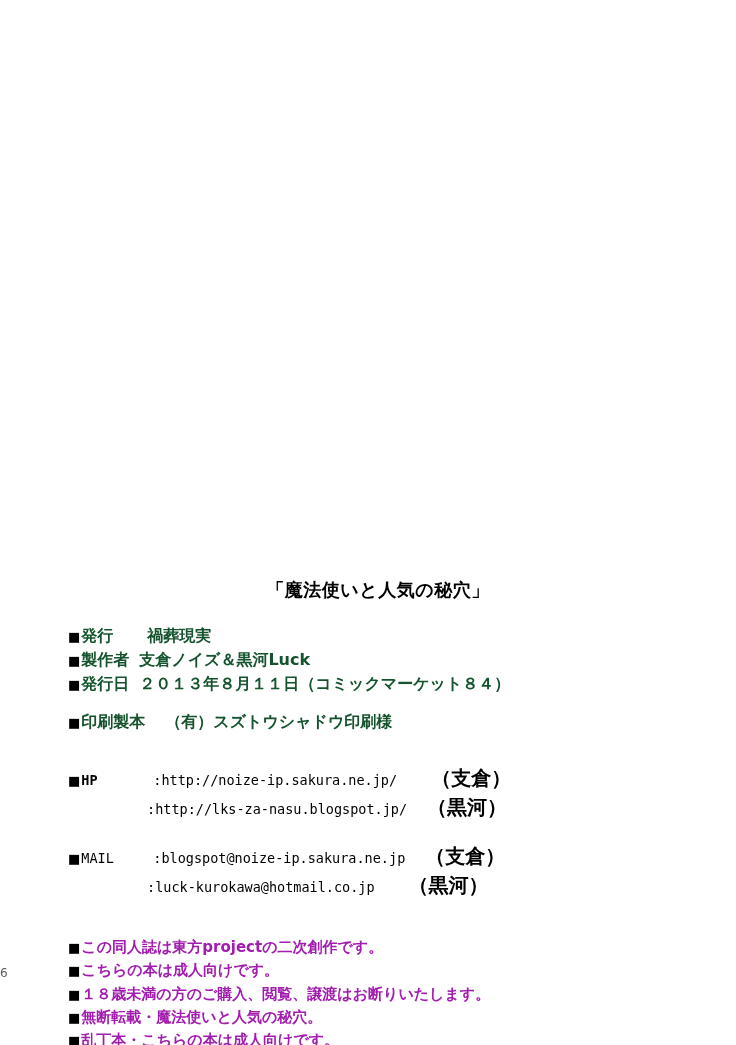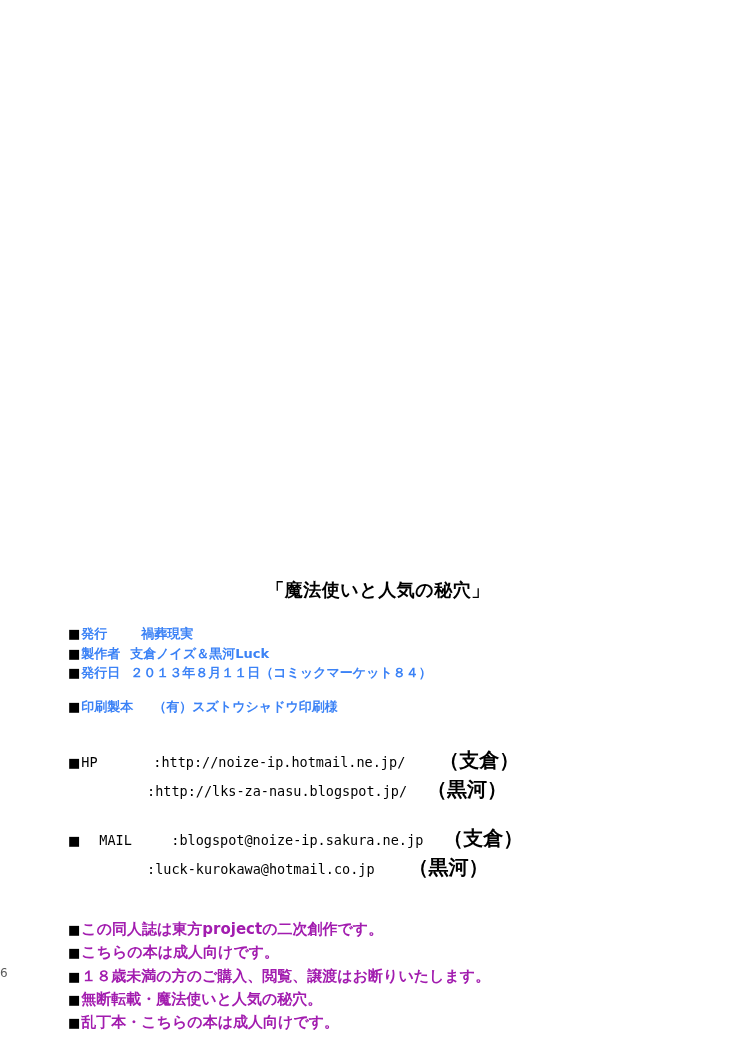--- a/index.html
+++ b/index.html
@@ -46,45 +46,45 @@
     line-height: 1.42;
   }
   .bullet {
     font-family: "DejaVu Sans", sans-serif;
     font-size: 13px;
     color: #000000;
     margin-right: 1px;
   }
   .jp {
     font-family: "DejaVu Sans", sans-serif;
-    font-size: 13px;
-    font-weight: bold;
-    color: #3b82f6;
+    font-size: 16px;
+    font-weight: bold;
+    color: #14532d;
   }
   .jp-small {
     font-family: "DejaVu Sans", sans-serif;
     font-size: 15px;
     font-weight: bold;
     color: #a21caf;
   }
   .mono {
     font-family: "DejaVu Sans Mono", monospace;
     font-size: 13.5px;
     color: #000000;
     letter-spacing: 0px;
   }
   .label-pad {
     display: inline-block;
   }
   .lbl-hp {
     width: 72px;
+    font-weight: bold;
   }
   .lbl-mail {
     width: 72px;
-    padding-left: 18px;
   }
   .indent-url {
     padding-left: 79px;
   }
   .paren {
     font-family: "DejaVu Sans", sans-serif;
     font-size: 20px;
     font-weight: bold;
     color: #000000;
   }
@@ -168,21 +168,21 @@
 
     </div>
 
     <div class="spacer-14"></div>
 
     <div class="block contact">
 
       <div class="row">
         <span class="bullet">■</span>
         <span class="mono label-pad lbl-hp">HP</span>
-        <span class="mono">:http://noize-ip.hotmail.ne.jp/</span>
+        <span class="mono">:http://noize-ip.sakura.ne.jp/</span>
         <span class="gap-l"></span>
         <span class="paren">（支倉）</span>
       </div>
 
       <div class="row indent-url">
         <span class="mono">:http://lks-za-nasu.blogspot.jp/</span>
         <span class="gap-m"></span>
         <span class="paren">（黒河）</span>
       </div>
 

